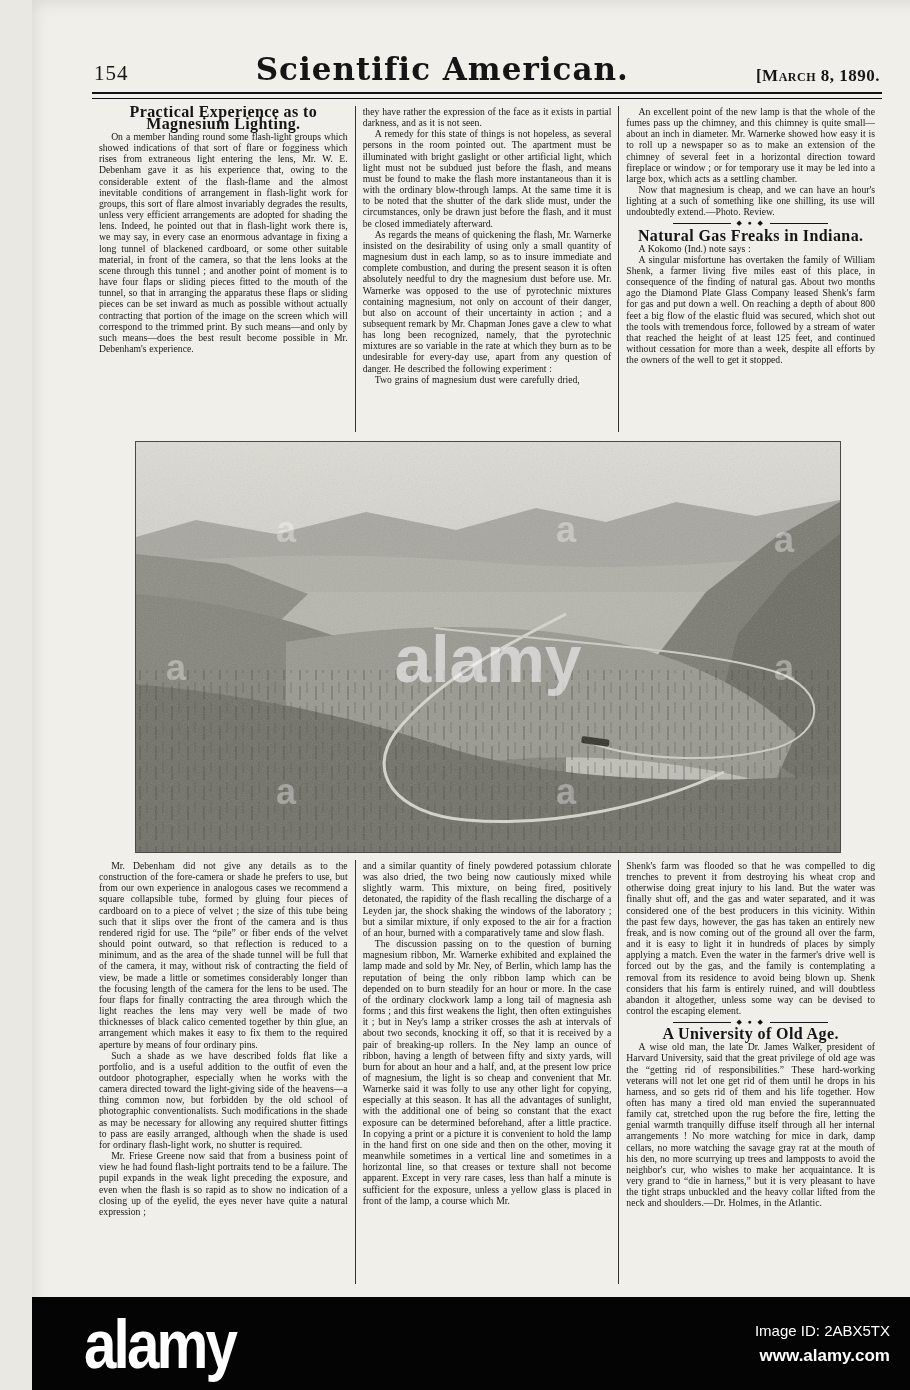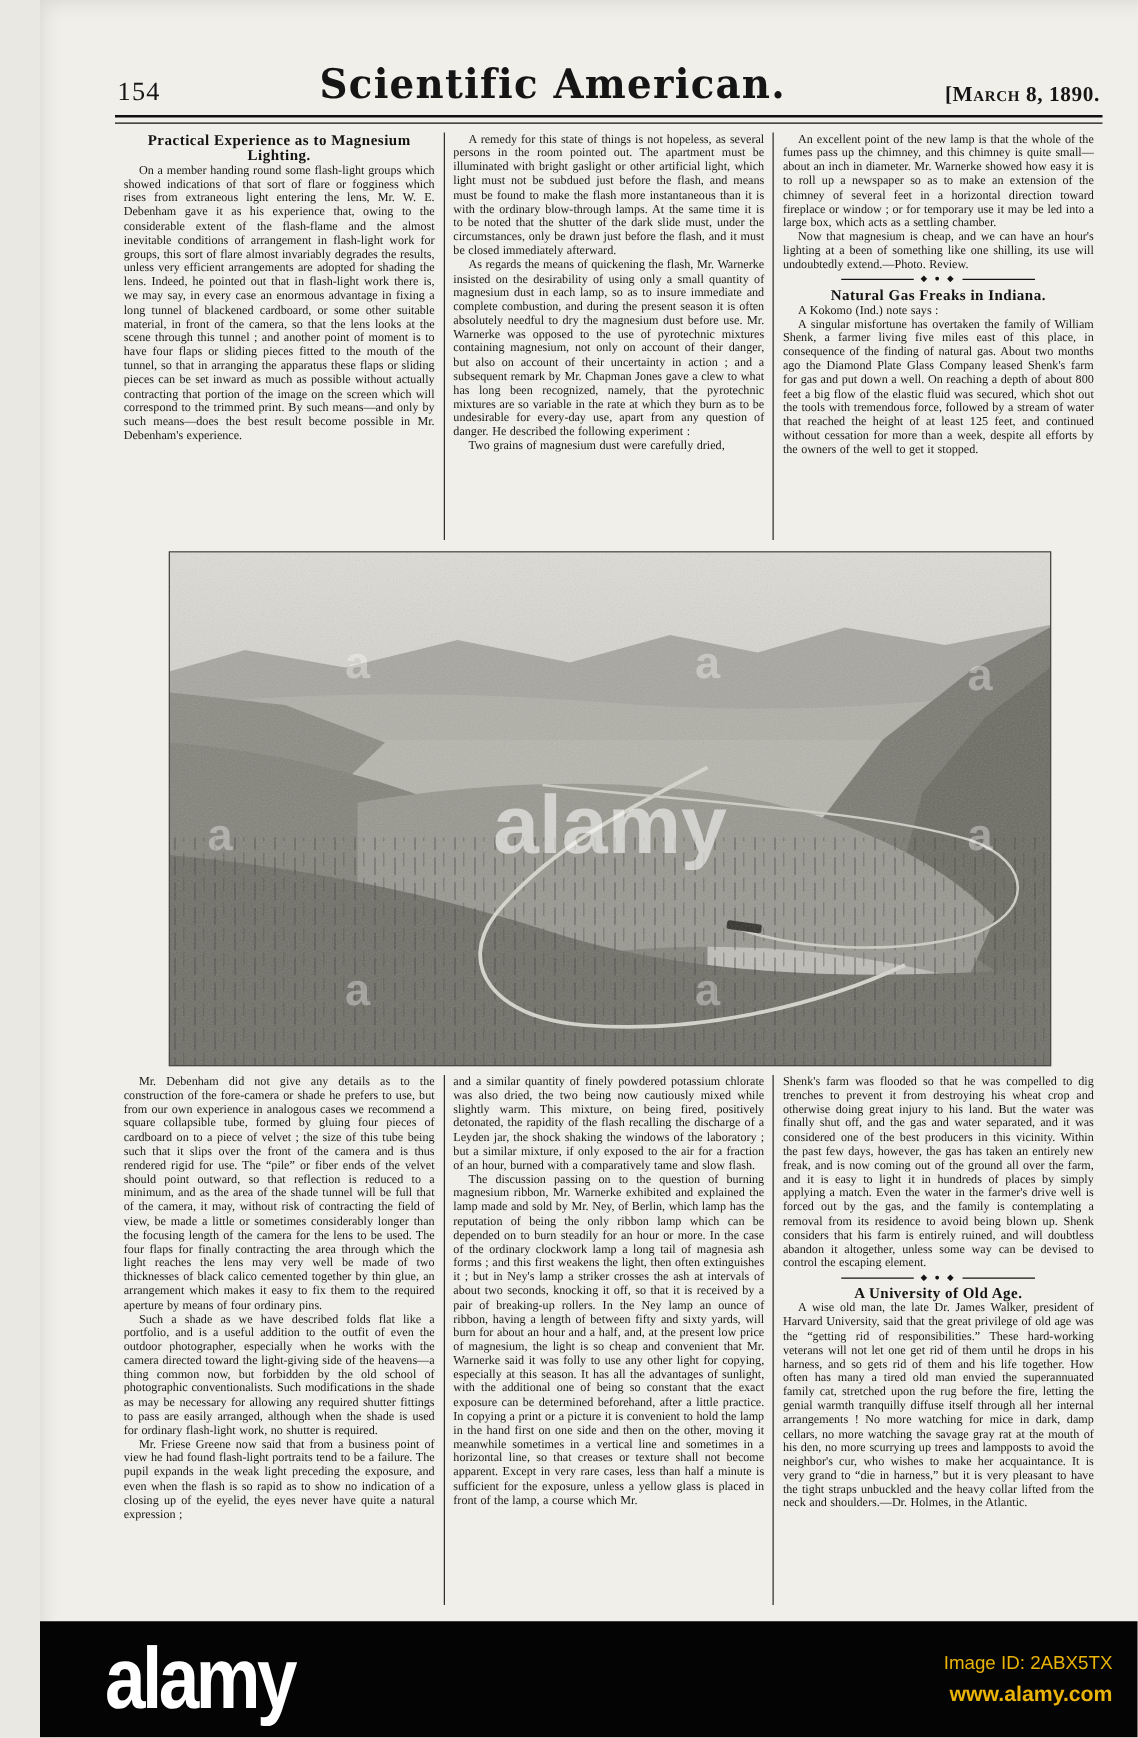--- a/index.html
+++ b/index.html
@@ -17,39 +17,39 @@
        border-bottom:1.5px solid #111;}
   
   .cols{display:flex;margin:7px 60px 0 60px;}
   .col{flex:1 1 0;overflow:hidden;padding:0 7px;}
   .col + .col{border-left:1px solid #33322e;}
   .cols.top .col{height:326px;}
   .cols.bottom .col{height:424px;}
   .col p{margin:0;font-size:9.7px;line-height:11.15px;text-align:justify;
        color:#181715;text-indent:1.25em;word-spacing:0.4px;}
   .col p.cont{text-indent:0;}
-  h3.art{margin:0 0 1px 0;font-size:12px;line-height:12px;text-align:center;
+  h3.art{margin:0 0 1px 0;font-size:16px;line-height:12px;text-align:center;
        font-weight:bold;color:#141414;letter-spacing:0.4px;}
   .ornament{display:flex;align-items:center;justify-content:center;gap:5px;
        height:12px;color:#141414;}
   .ornament .line{width:58px;height:1px;background:#141414;}
   .ornament .glyph{font-size:7px;line-height:7px;letter-spacing:2px;}
   
   figure{margin:9px auto 0 auto;width:704px;}
   .photo{display:block;width:704px;height:410px;border:1px solid #4a4943;background:#b9b8b1;}
   figcaption{margin-top:5px;text-align:center;font-weight:bold;font-size:11.5px;
        letter-spacing:0.6px;color:#141414;word-spacing:2px;}
   
   .footer{position:absolute;left:0;bottom:0;width:910px;height:93px;background:#040404;
        display:flex;align-items:center;justify-content:space-between;
        padding:0 52px;box-sizing:border-box;}
   .brand{font-family:"Liberation Sans",sans-serif;font-weight:700;font-size:62px;
        color:#ffffff;letter-spacing:-3px;transform:scaleY(1.12) scaleX(0.94);
        transform-origin:left center;}
-  .credits{text-align:right;color:#eab308;font-family:"Liberation Sans",sans-serif;}
+  .credits{text-align:right;color:#ffffff;font-family:"Liberation Sans",sans-serif;}
   .credits .id{font-size:15px;margin-bottom:7px;}
   .credits .url{font-size:17px;font-weight:700;}
 </style>
 </head>
 <body>
 
 <div class="page">
 
   <div class="hdr">
     <span class="pageno">154</span>
@@ -57,27 +57,28 @@
     <span class="date">[March 8, 1890.</span>
   </div>
   <div class="double-rule"></div>
 
   <div class="cols top">
     <div class="col">
       <h3 class="art">Practical Experience as to Magnesium Lighting.</h3>
       <p>On a member handing round some flash-light groups which showed indications of that sort of flare or fogginess which rises from extraneous light entering the lens, Mr. W. E. Debenham gave it as his experience that, owing to the considerable extent of the flash-flame and the almost inevitable conditions of arrangement in flash-light work for groups, this sort of flare almost invariably degrades the results, unless very efficient arrangements are adopted for shading the lens. Indeed, he pointed out that in flash-light work there is, we may say, in every case an enormous advantage in fixing a long tunnel of blackened cardboard, or some other suitable material, in front of the camera, so that the lens looks at the scene through this tunnel ; and another point of moment is to have four flaps or sliding pieces fitted to the mouth of the tunnel, so that in arranging the apparatus these flaps or sliding pieces can be set inward as much as possible without actually contracting that portion of the image on the screen which will correspond to the trimmed print.  By such means—and only by such means—does the best result become possible in Mr. Debenham's experience.</p>
     </div>
     <div class="col">
+      <p class="cont">they have rather the expression of the face as it exists in partial darkness, and as it is not seen.</p>
       <p>A remedy for this state of things is not hopeless, as several persons in the room pointed out.  The apartment must be illuminated with bright gaslight or other artificial light, which light must not be subdued just before the flash, and means must be found to make the flash more instantaneous than it is with the ordinary blow-through lamps.  At the same time it is to be noted that the shutter of the dark slide must, under the circumstances, only be drawn just before the flash, and it must be closed immediately afterward.</p>
       <p>As regards the means of quickening the flash, Mr. Warnerke insisted on the desirability of using only a small quantity of magnesium dust in each lamp, so as to insure immediate and complete combustion, and during the present season it is often absolutely needful to dry the magnesium dust before use.  Mr. Warnerke was opposed to the use of pyrotechnic mixtures containing magnesium, not only on account of their danger, but also on account of their uncertainty in action ; and a subsequent remark by Mr. Chapman Jones gave a clew to what has long been recognized, namely, that the pyrotechnic mixtures are so variable in the rate at which they burn as to be undesirable for every-day use, apart from any question of danger.  He described the following experiment :</p>
       <p>Two grains of magnesium dust were carefully dried,</p>
     </div>
     <div class="col">
       <p>An excellent point of the new lamp is that the whole of the fumes pass up the chimney, and this chimney is quite small—about an inch in diameter.  Mr. Warnerke showed how easy it is to roll up a newspaper so as to make an extension of the chimney of several feet in a horizontal direction toward fireplace or window ; or for temporary use it may be led into a large box, which acts as a settling chamber.</p>
-      <p>Now that magnesium is cheap, and we can have an hour's lighting at a been of something like one shilling, its use will undoubtedly extend.—Photo. Review.</p>
+      <p>Now that magnesium is cheap, and we can have an hour's lighting at a such of something like one shilling, its use will undoubtedly extend.—Photo. Review.</p>
       <div class="ornament">
         <span class="line"></span>
         <span class="glyph">◆ ● ◆</span>
         <span class="line"></span>
       </div>
       <h3 class="art">Natural Gas Freaks in Indiana.</h3>
       <p>A Kokomo (Ind.) note says :</p>
       <p>A singular misfortune has overtaken the family of William Shenk, a farmer living five miles east of this place, in consequence of the finding of natural gas. About two months ago the Diamond Plate Glass Company leased Shenk's farm for gas and put down a well. On reaching a depth of about 800 feet a big flow of the elastic fluid was secured, which shot out the tools with tremendous force, followed by a stream of water that reached the height of at least 125 feet, and continued without cessation for more than a week, despite all efforts by the owners of the well to get it stopped.</p>
     </div>
   </div>

